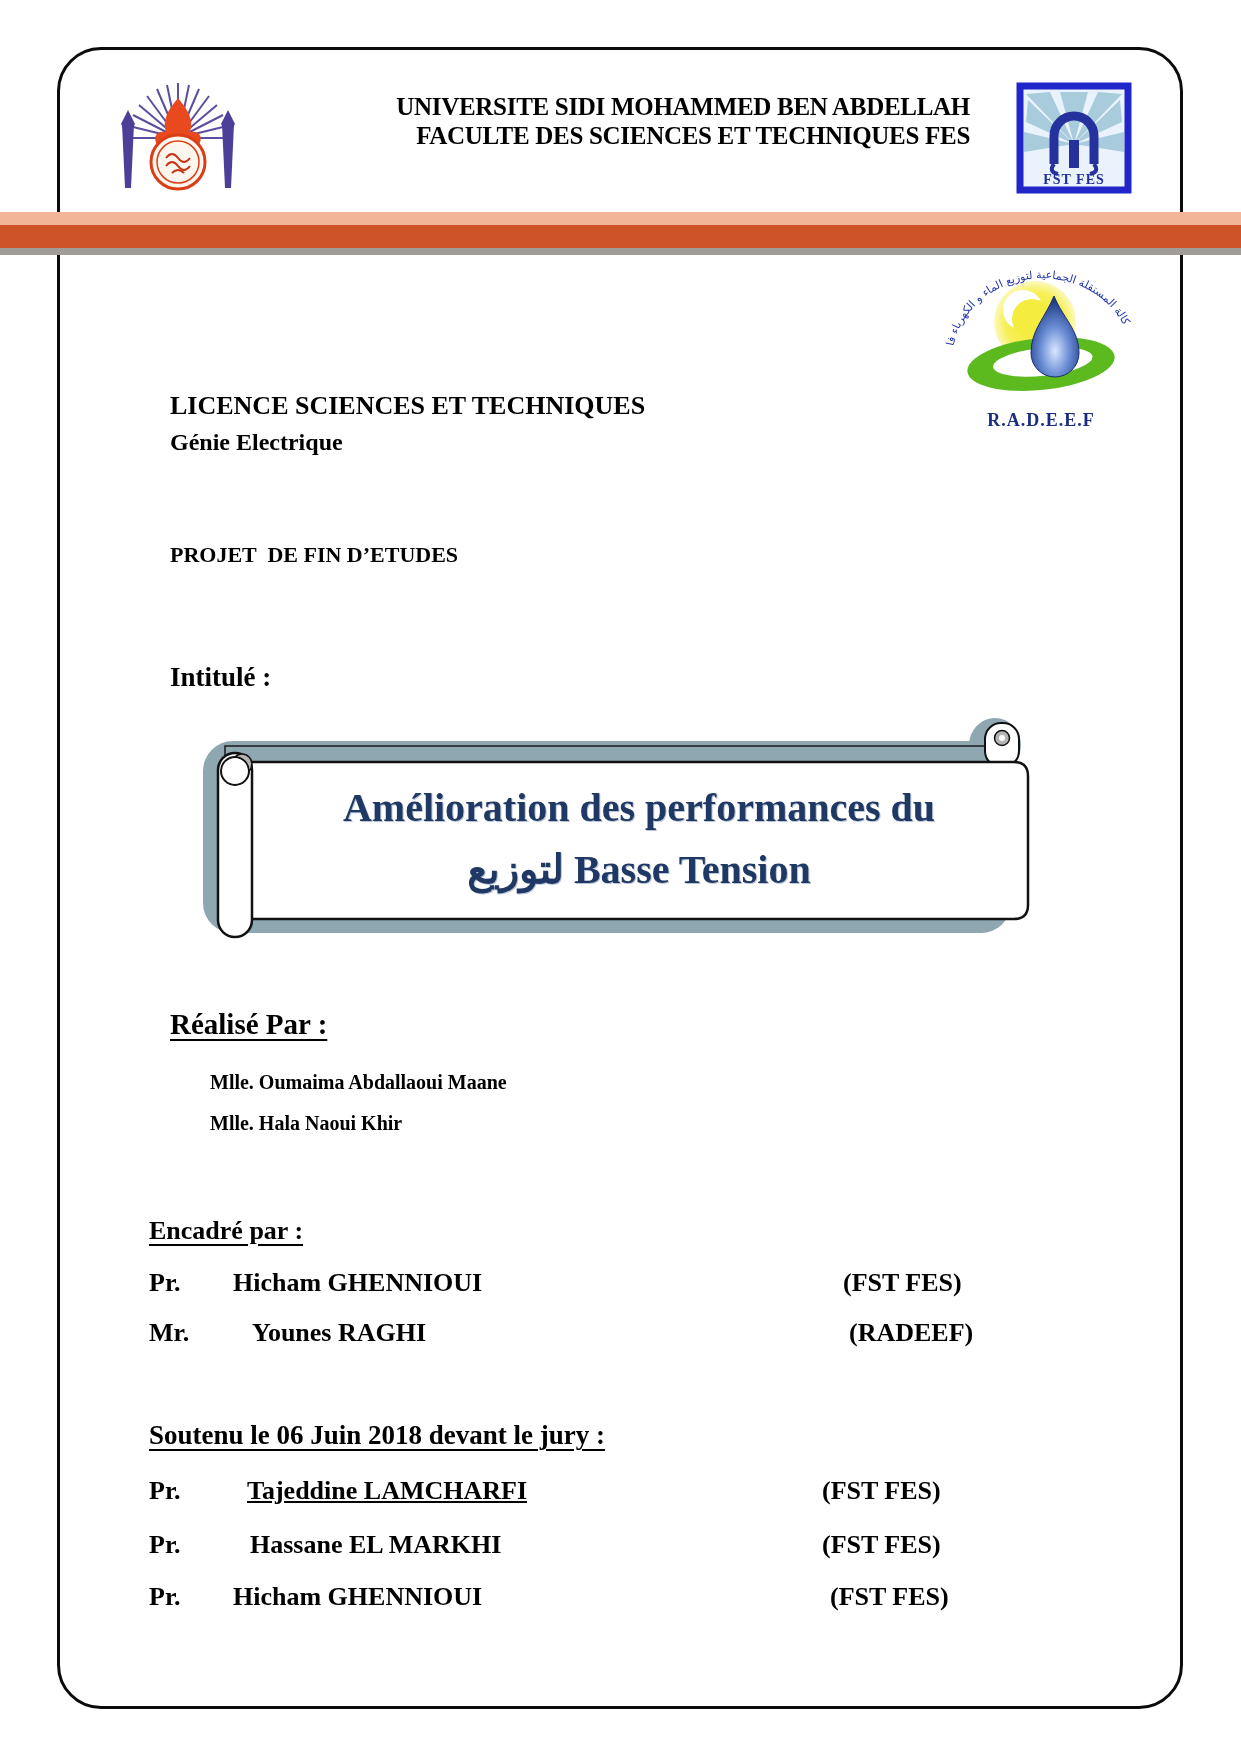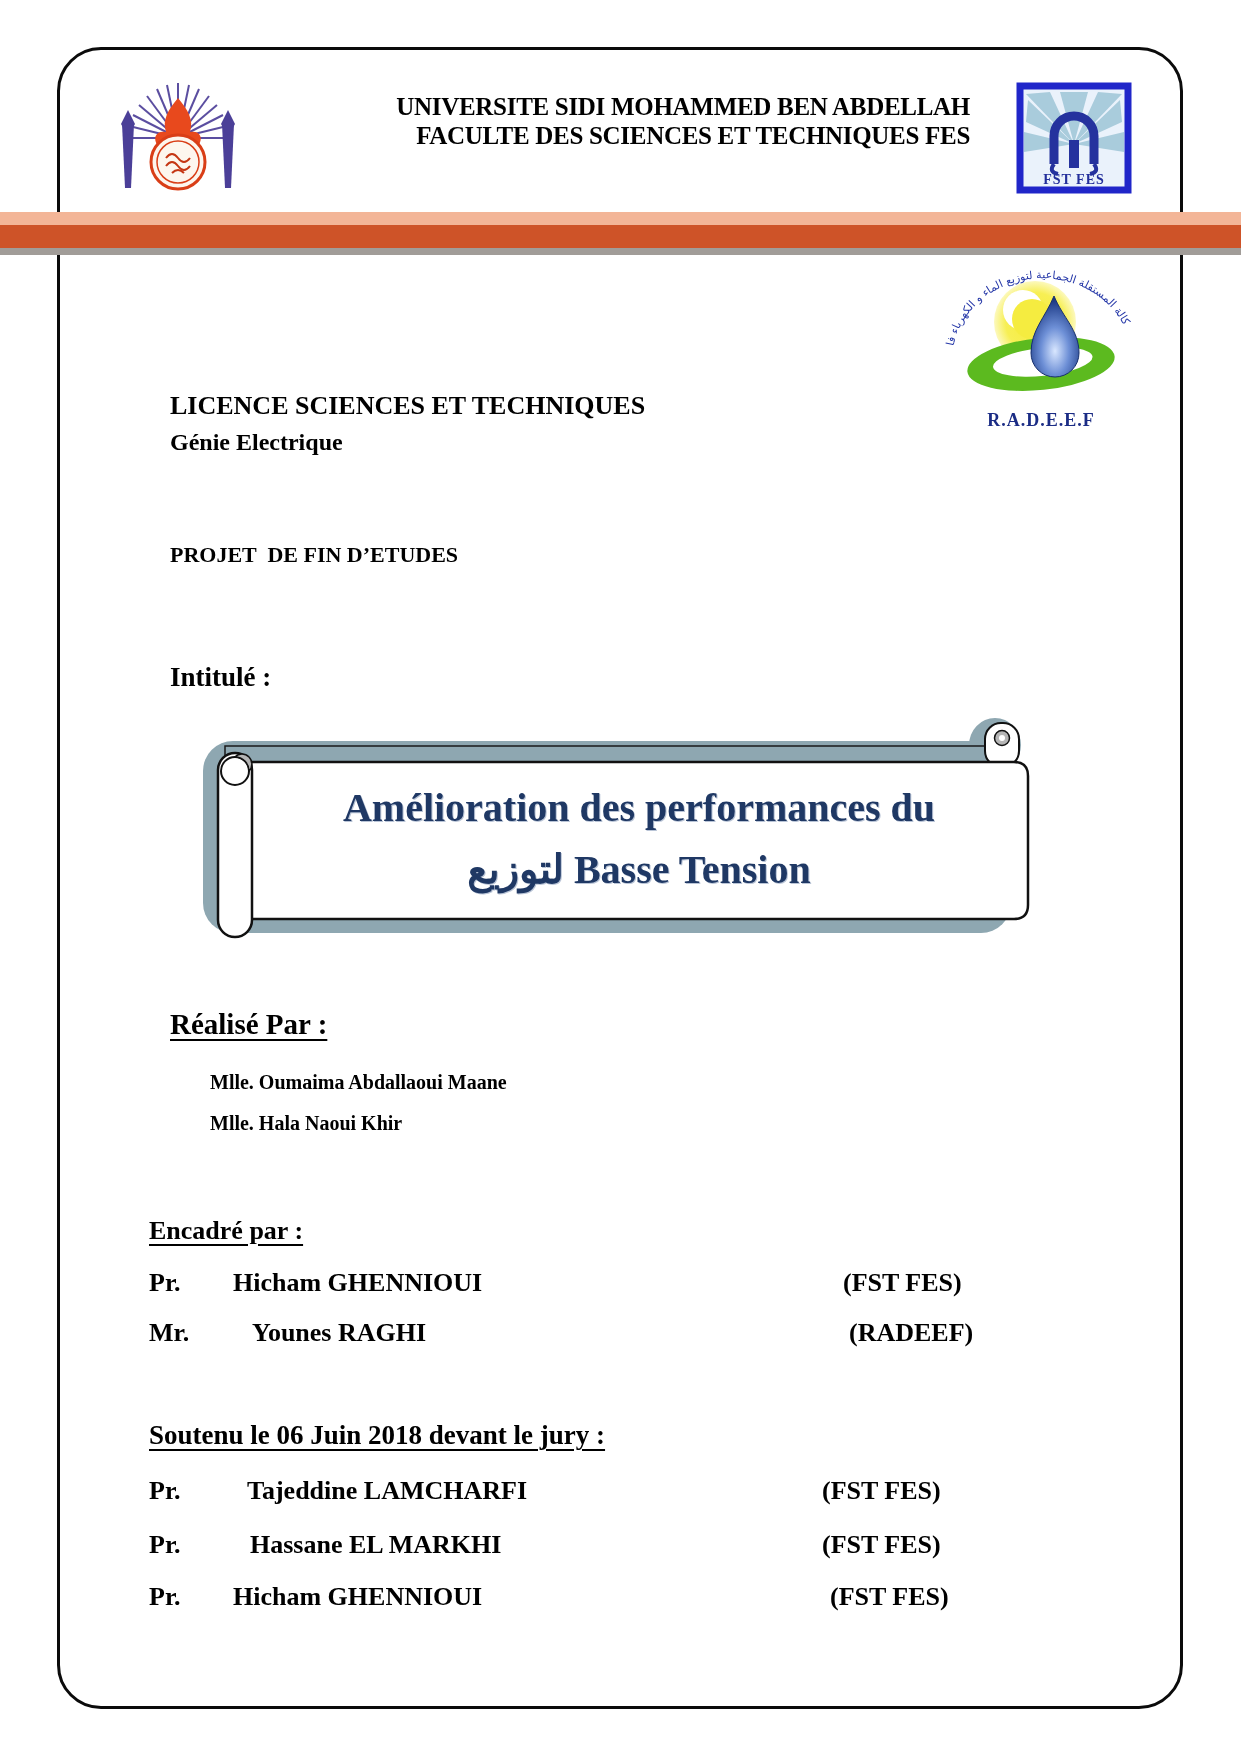--- a/index.html
+++ b/index.html
@@ -40,21 +40,21 @@
   .lbl{left:149px;font-weight:bold;text-decoration:underline;
        text-decoration-thickness:2px;text-underline-offset:5px;}
   .encadre{top:1216px;font-size:26px;}
   .soutenu{top:1420px;font-size:27px;}
   .row{position:absolute;left:0;width:1099px;height:36px;z-index:3;
        font-weight:bold;font-size:26px;}
   .row span{position:absolute;white-space:nowrap;}
   .pfx{left:149px;}
   .r-enc1{top:1268px;} .r-enc1 .nm{left:233px;} .r-enc1 .af{left:843px;}
   .r-enc2{top:1318px;} .r-enc2 .nm{left:244px;margin-left:8px;} .r-enc2 .af{left:849px;}
-  .r-j1{top:1476px;}  .r-j1 .nm{left:247px;}  .r-j1 .af{left:822px;}
+  .r-j1{top:1476px;}  .r-j1 .nm{left:247px;text-decoration:underline;}  .r-j1 .af{left:822px;}
   .r-j2{top:1530px;}  .r-j2 .nm{left:250px;}  .r-j2 .af{left:822px;}
   .r-j3{top:1582px;}  .r-j3 .nm{left:233px;}  .r-j3 .af{left:830px;}
 </style>
 </head>
 <body>
 
 <div class="page">
 
   <div class="frame"></div>
 

